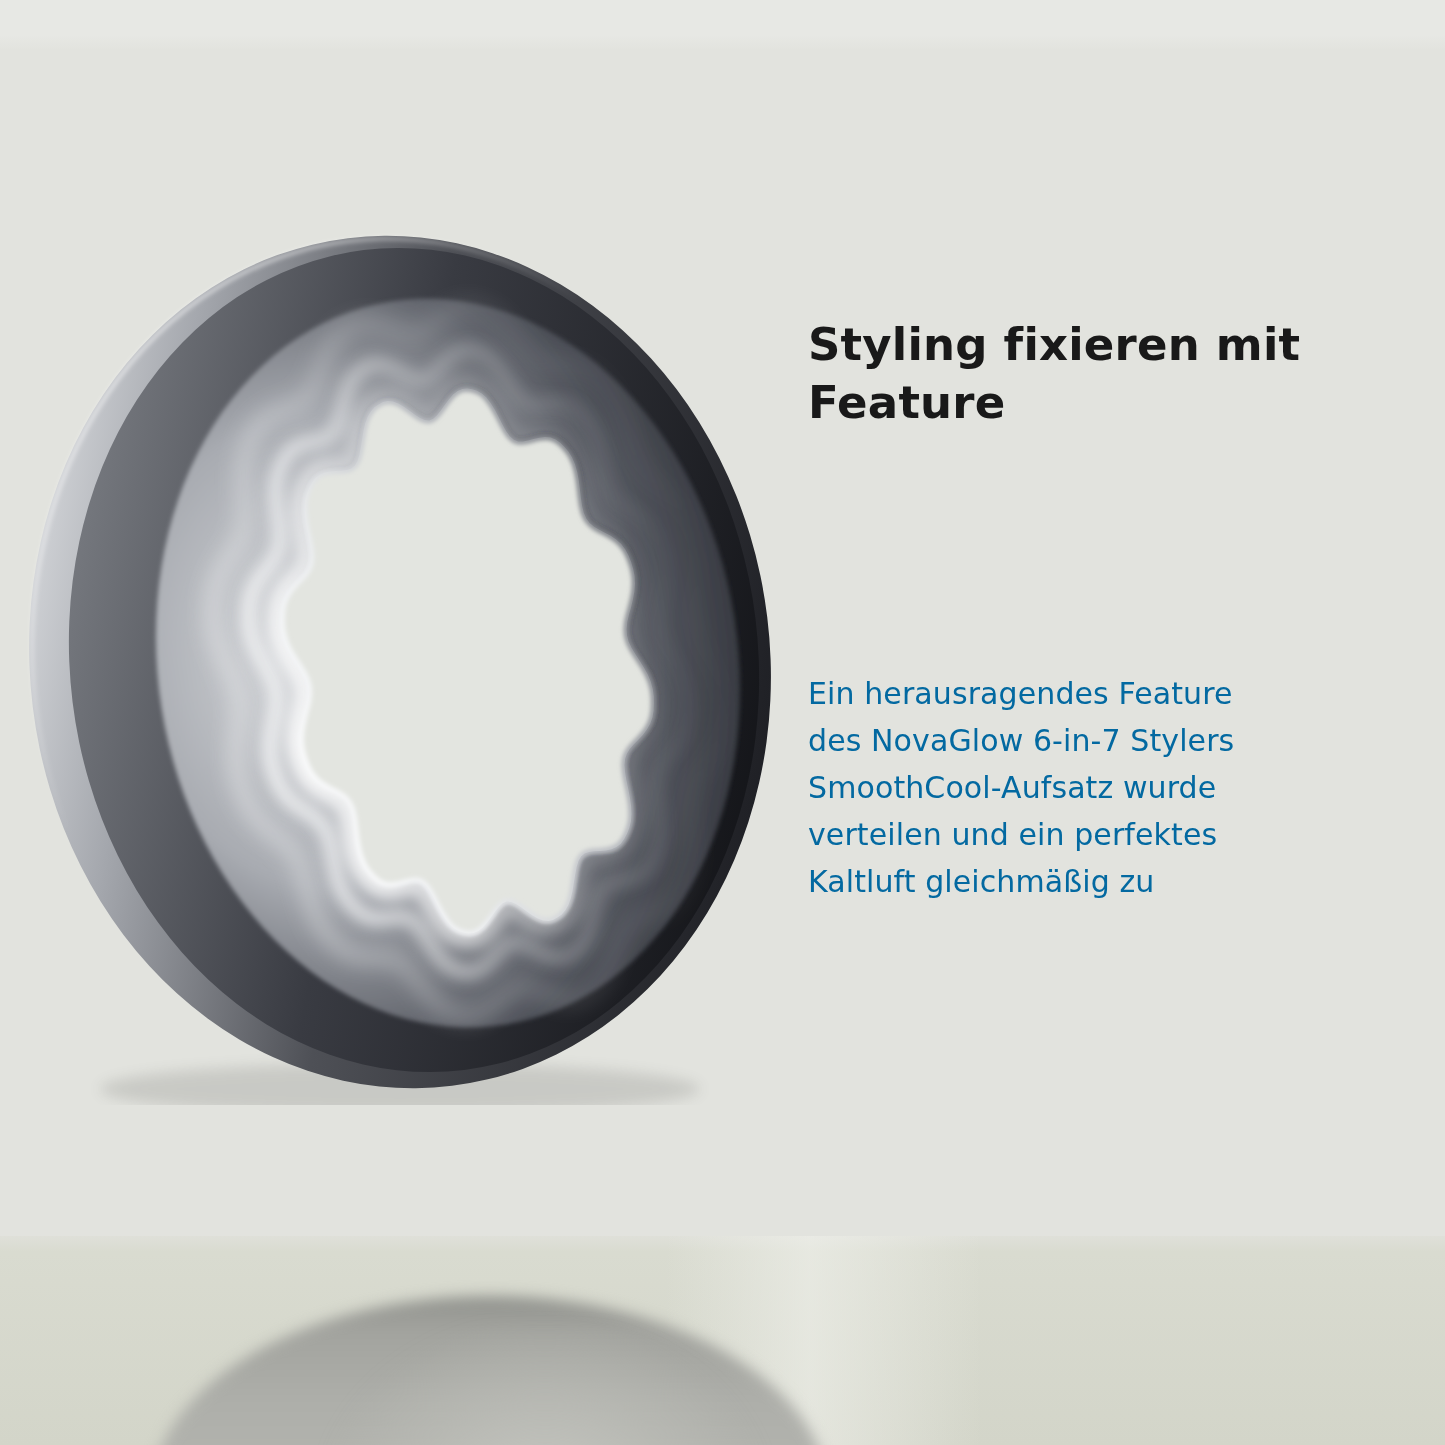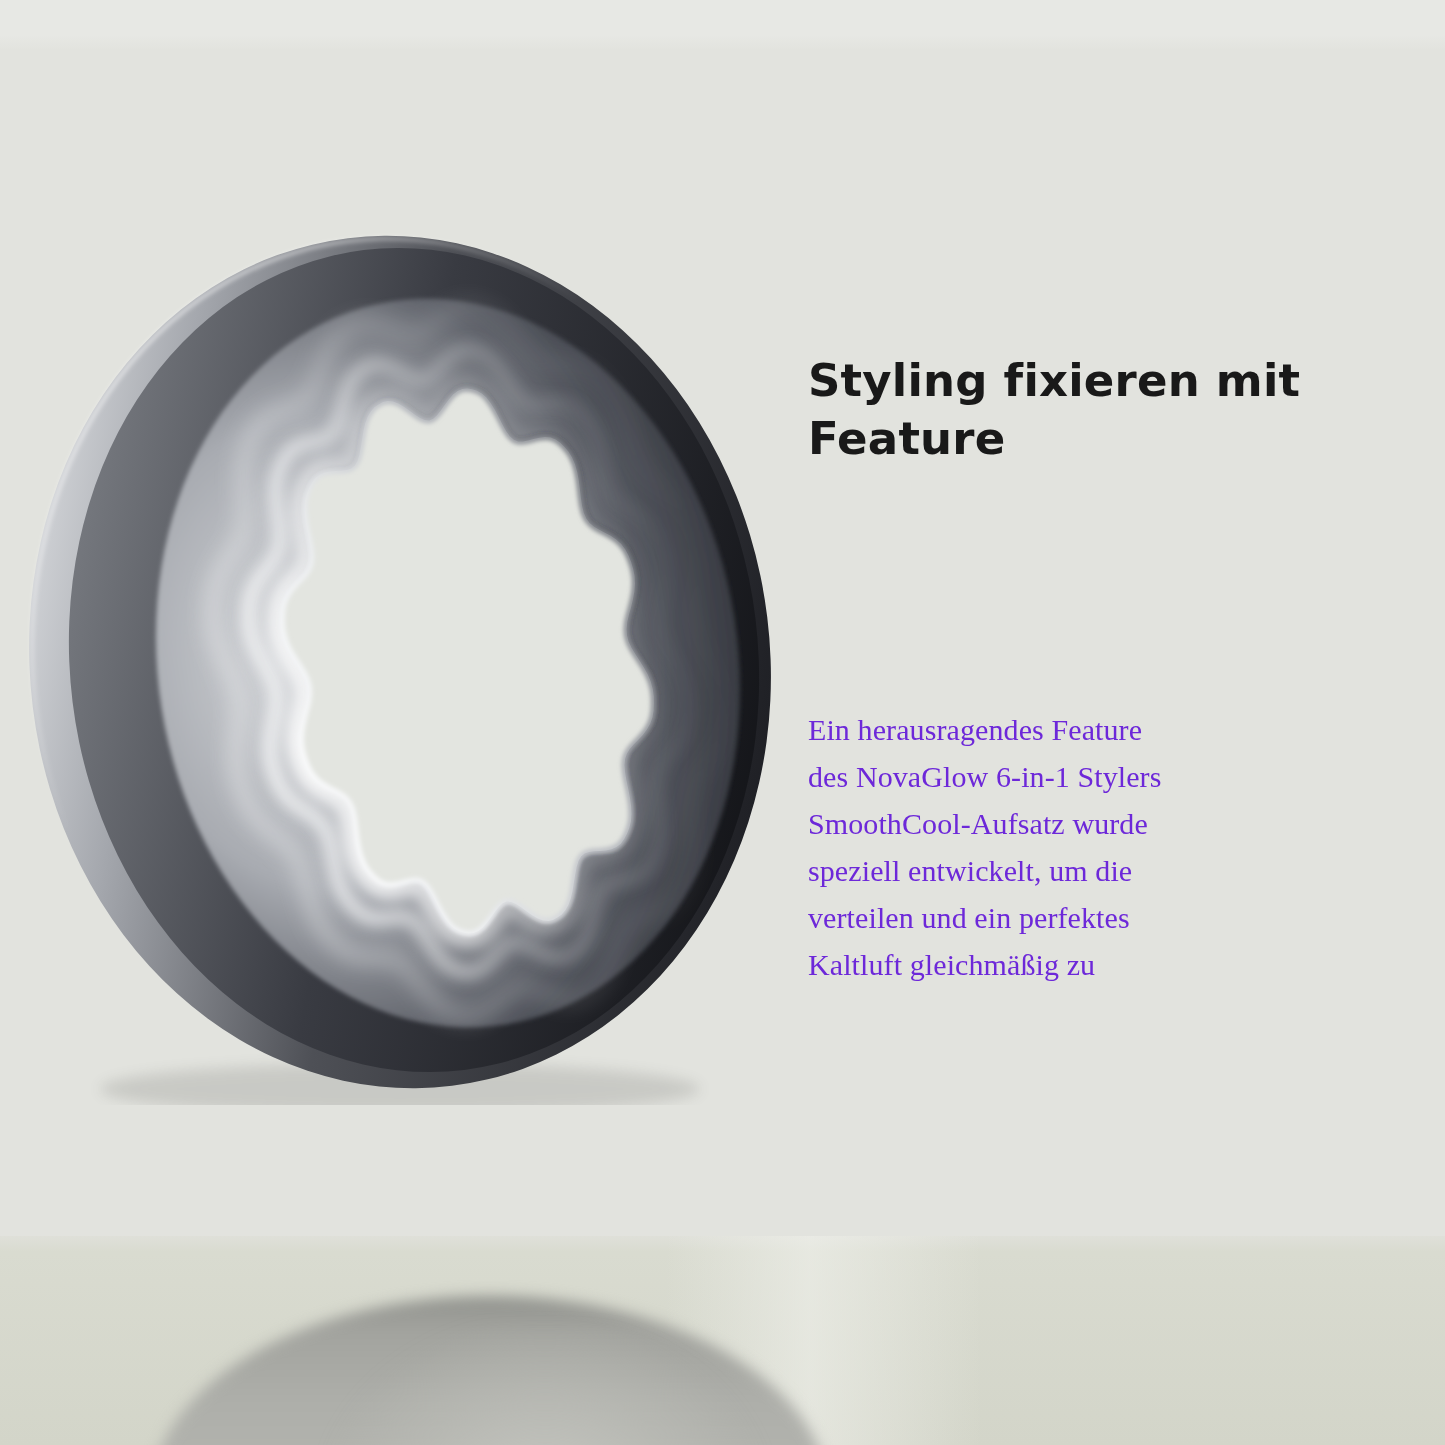--- a/index.html
+++ b/index.html
@@ -15,32 +15,31 @@
     background:linear-gradient(180deg,#e7e8e4 0%,#e7e8e4 70%,rgba(231,232,228,0) 100%);
     pointer-events:none;
   }
   .product-figure{
     position:absolute;left:0;top:225px;width:790px;height:880px;margin:0;
   }
   .product-figure svg{display:block;width:790px;height:880px;}
   .text-col{
     position:absolute;left:808px;top:316px;width:600px;
     color:#191919;
-    margin-top:36px;
   }
   .heading{
     margin:0;
     font-size:45px;line-height:58px;font-weight:700;
     letter-spacing:0.2px;color:#191919;
   }
   .heading span{display:block;}
   .body-copy{
     margin:238px 0 0 0;
     font-size:30px;line-height:47px;font-weight:400;
-    color:#6d28d9;letter-spacing:0.1px;font-family:Liberation Serif, serif;
+    color:#0369a1;letter-spacing:0.1px;
   }
   .body-copy span{display:block;white-space:nowrap;}
   .bottom-band{
     position:absolute;left:0;top:1236px;width:100%;height:209px;
     background:linear-gradient(180deg,#dfe0d9 0px,#d9dbd0 16px,#d3d5c9 209px);
   }
   .bottom-band::after{
     content:"";position:absolute;left:0;top:0;width:100%;height:100%;
     background:linear-gradient(90deg,rgba(240,241,236,0) 46%,rgba(242,243,238,0.55) 56%,rgba(240,241,236,0) 68%);
   }
@@ -142,23 +141,22 @@
     </svg>
   </figure>
 
   <div class="text-col">
     <h2 class="heading">
       <span>Styling fixieren mit</span>
       <span>Feature</span>
     </h2>
     <p class="body-copy">
       <span>Ein herausragendes Feature</span>
-      <span>des NovaGlow 6-in-1 Stylers</span>
+      <span>des NovaGlow 6-in-7 Stylers</span>
       <span>SmoothCool-Aufsatz wurde</span>
-      <span>speziell entwickelt, um die</span>
       <span>verteilen und ein perfektes</span>
       <span>Kaltluft gleichmäßig zu</span>
     </p>
   </div>
 
   <div class="bottom-band"></div>
   <div class="reflection-dome"></div>
   <div class="reflection-dome-hi"></div>
 
 </div>

